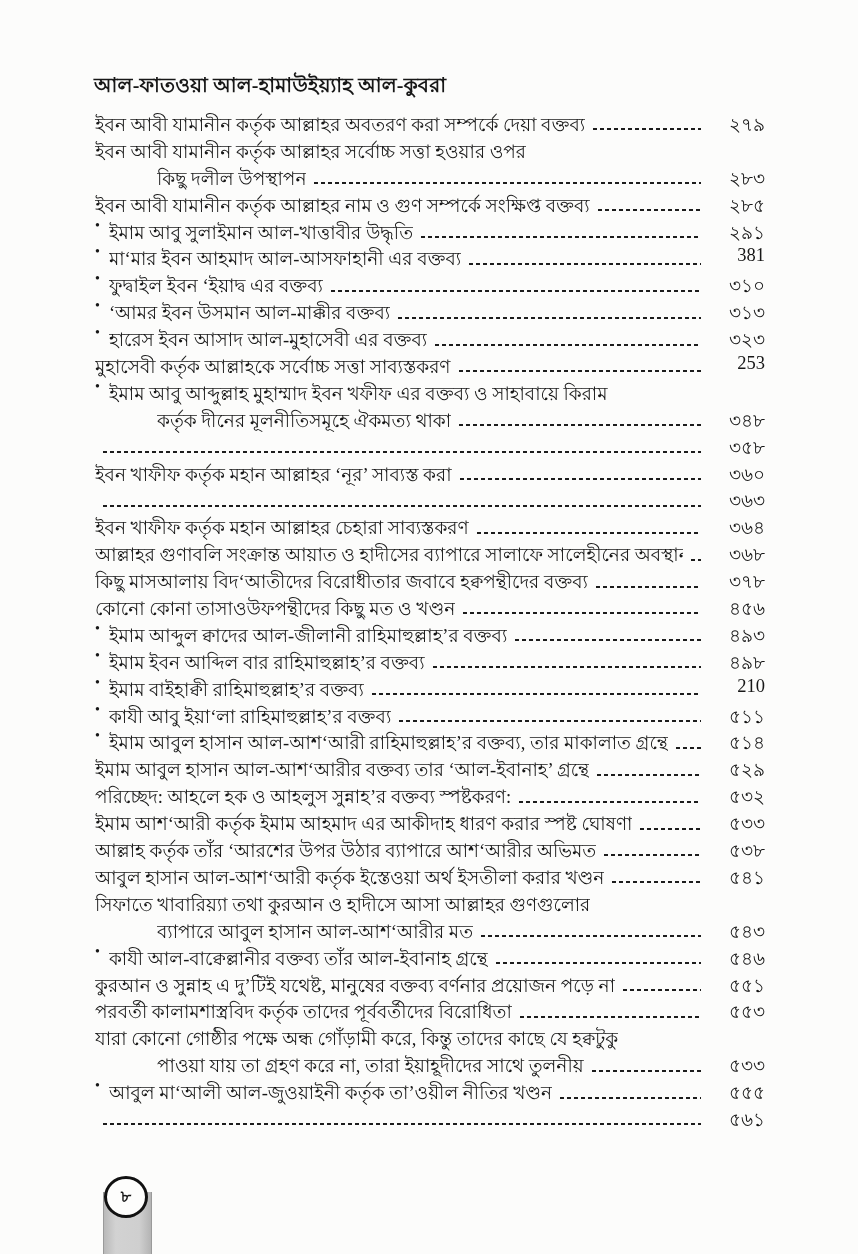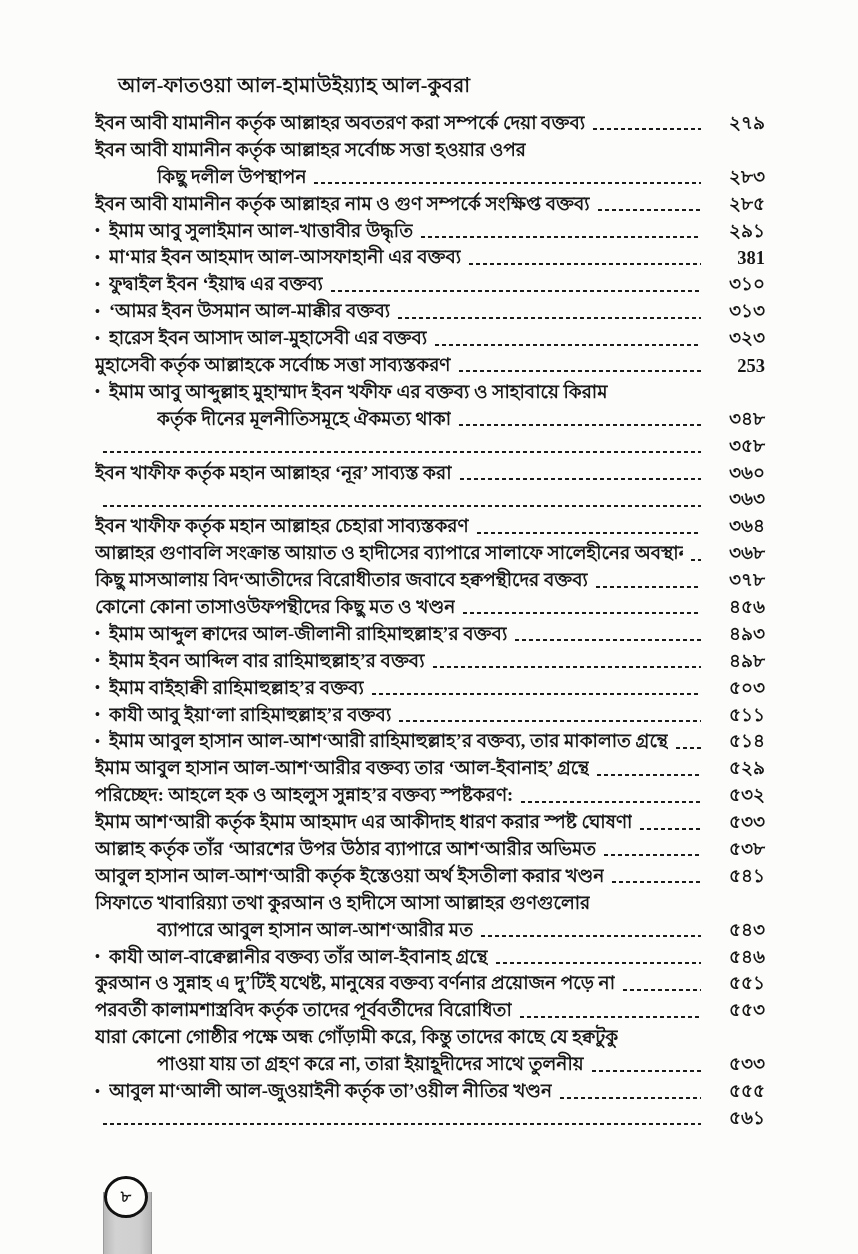--- a/index.html
+++ b/index.html
@@ -16,34 +16,32 @@
     overflow: hidden;
   }
   .page-header {
     position: absolute;
     left: 94px;
     top: 70px;
     font-size: 20px;
     font-weight: 600;
     letter-spacing: 0.2px;
     white-space: nowrap;
-    margin-left: 24px;
   }
   .toc-list {
     position: absolute;
     left: 95px;
     top: 111px;
     width: 670px;
   }
   .toc-row {
     display: flex;
-    align-items: center;
     height: 26.9px;
     font-size: 18.5px;
-    font-weight: 700;
+    font-weight: 400;
     white-space: nowrap;
   }
   .toc-row.indent {
     padding-left: 62px;
   }
   .bullet {
     flex: none;
     font-size: 14px;
     margin-right: 9px;
     transform: translateY(-1px);
@@ -203,21 +201,21 @@
     <div class="toc-row">
       <span class="bullet">•</span>
       <span class="entry-text">ইমাম ইবন আব্দিল বার রাহিমাহুল্লাহ’র বক্তব্য</span>
       <span class="leader"></span>
       <span class="pageno">৪৯৮</span>
     </div>
     <div class="toc-row">
       <span class="bullet">•</span>
       <span class="entry-text">ইমাম বাইহাক্বী রাহিমাহুল্লাহ’র বক্তব্য</span>
       <span class="leader"></span>
-      <span class="pageno">৫০৩</span>
+      <span class="pageno">210</span>
     </div>
     <div class="toc-row">
       <span class="bullet">•</span>
       <span class="entry-text">কাযী আবু ইয়া‘লা রাহিমাহুল্লাহ’র বক্তব্য</span>
       <span class="leader"></span>
       <span class="pageno">৫১১</span>
     </div>
     <div class="toc-row">
       <span class="bullet">•</span>
       <span class="entry-text">ইমাম আবুল হাসান আল-আশ‘আরী রাহিমাহুল্লাহ’র বক্তব্য, তার মাকালাত গ্রন্থে</span>

